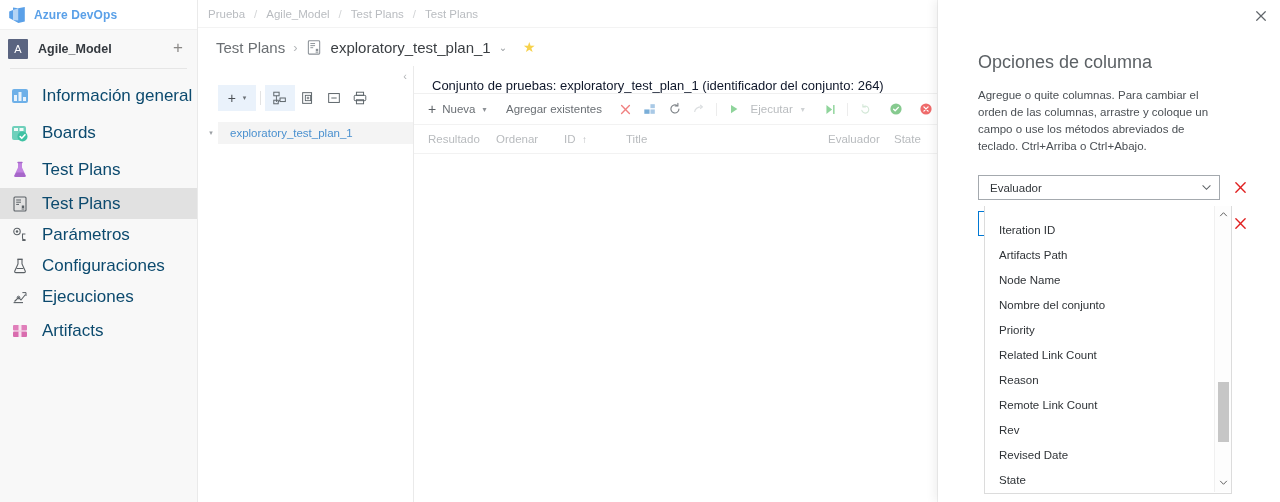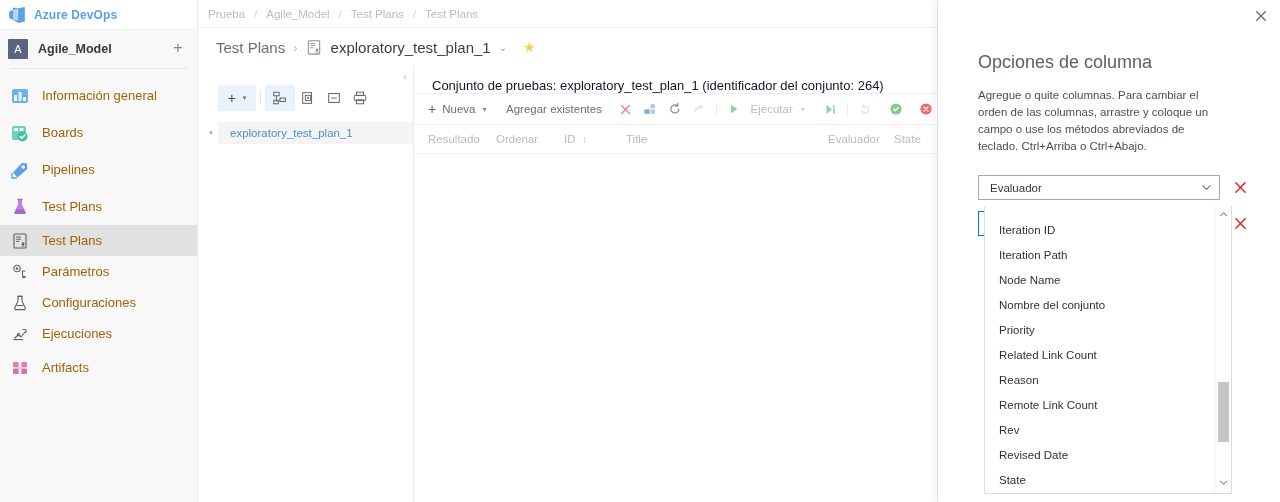--- a/index.html
+++ b/index.html
@@ -86,22 +86,22 @@
     height: 37px;
     display: flex;
     align-items: center;
     padding-left: 10px;
     cursor: pointer;
     position: relative;
   }
   .nav-item.sub { height: 31px; }
   .nav-item.active { background: #e1e1e1; }
   .nav-item .nav-label {
-    font-size: 13px;
-    color: #a16207;
+    font-size: 17px;
+    color: #0c4a6e;
     white-space: nowrap;
   }
   .nav-icon {
     width: 20px; height: 20px;
     margin-right: 12px;
     flex: 0 0 auto;
     display: flex; align-items: center; justify-content: center;
   }
   .nav-item.sub .nav-icon { width: 18px; height: 18px; margin-right: 13px; margin-left: 1px;}
 
@@ -447,30 +447,20 @@
             <rect x="4" y="5" width="4" height="3" fill="#ffffff" opacity=".9"></rect>
             <rect x="9.5" y="5" width="4" height="3" fill="#ffffff" opacity=".9"></rect>
             <circle cx="12.5" cy="13.5" r="5" fill="#3fc2a3"></circle>
             <path d="M10.2 13.6 L11.8 15.2 L15 11.8" stroke="#ffffff" stroke-width="1.6" fill="none" stroke-linecap="round"></path>
           </svg>
         </span>
         <span class="nav-label">Boards</span>
       </div>
 
 
-      <div class="nav-item">
-        <span class="nav-icon">
-          <svg viewBox="0 0 20 20" width="20" height="20">
-            <path d="M3 12.5 L12 3 L17 3.5 L17.2 9 L7.5 17.5 Z" fill="#5b9fe8"></path>
-            <circle cx="13.2" cy="7" r="1.8" fill="#ffffff"></circle>
-            <path d="M2 13 L2 18 L7 18" stroke="#5b9fe8" stroke-width="1.3" fill="none"></path>
-          </svg>
-        </span>
-        <span class="nav-label">Pipelines</span>
-      </div>
 
       <div class="nav-item">
         <span class="nav-icon">
           <svg viewBox="0 0 20 20" width="20" height="20">
             <path d="M8 2.5 L12 2.5 L12 7.5 L15.5 15 Q16.3 17 14.2 17 L5.8 17 Q3.7 17 4.5 15 L8 7.5 Z" fill="#c183e0"></path>
             <rect x="7.3" y="1.7" width="5.4" height="1.6" rx=".8" fill="#a667c9"></rect>
             <path d="M6.3 12.5 L13.7 12.5 L15.5 15.6 Q16.2 17 14.3 17 L5.7 17 Q3.8 17 4.5 15.6 Z" fill="#a667c9"></path>
           </svg>
         </span>
         <span class="nav-label">Test Plans</span>
@@ -744,21 +734,21 @@
           <path d="M2 2 L12 12 M12 2 L2 12" stroke="#e02020" stroke-width="1.5" stroke-linecap="round"></path>
         </svg>
       </span>
     </div>
   </div>
 
   <div class="dropdown">
     <div class="dd-inner">
       <div class="dd-item" style="height:18px"></div>
       <div class="dd-item">Iteration ID</div>
-      <div class="dd-item">Iteration Path</div>
+      <div class="dd-item">Artifacts Path</div>
       <div class="dd-item">Node Name</div>
       <div class="dd-item">Nombre del conjunto</div>
       <div class="dd-item">Priority</div>
       <div class="dd-item">Related Link Count</div>
       <div class="dd-item">Reason</div>
       <div class="dd-item">Remote Link Count</div>
       <div class="dd-item">Rev</div>
       <div class="dd-item">Revised Date</div>
       <div class="dd-item">State</div>
     </div>

